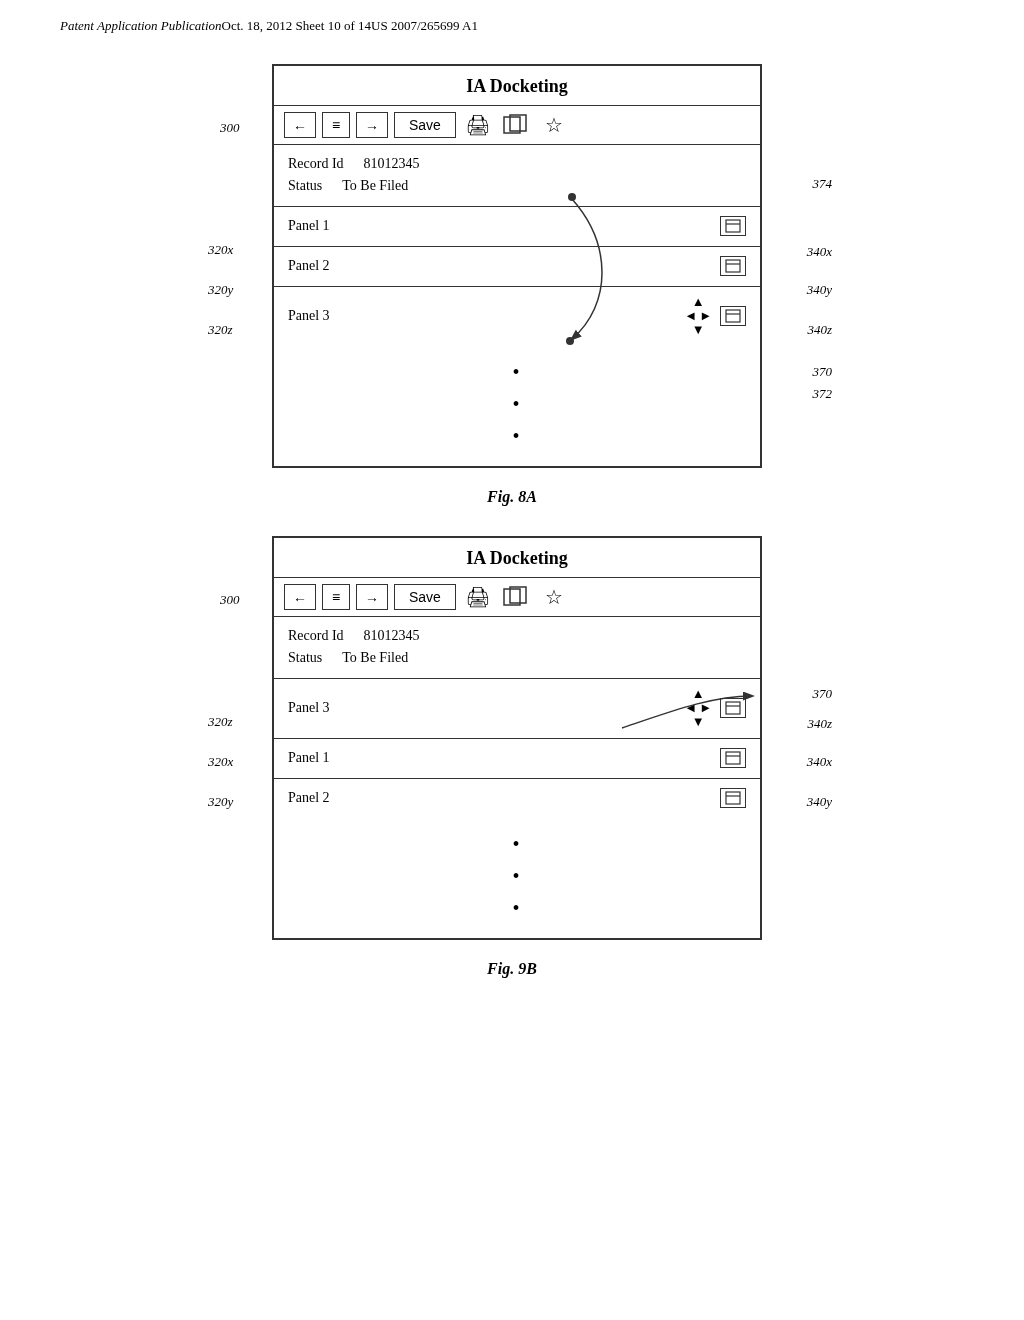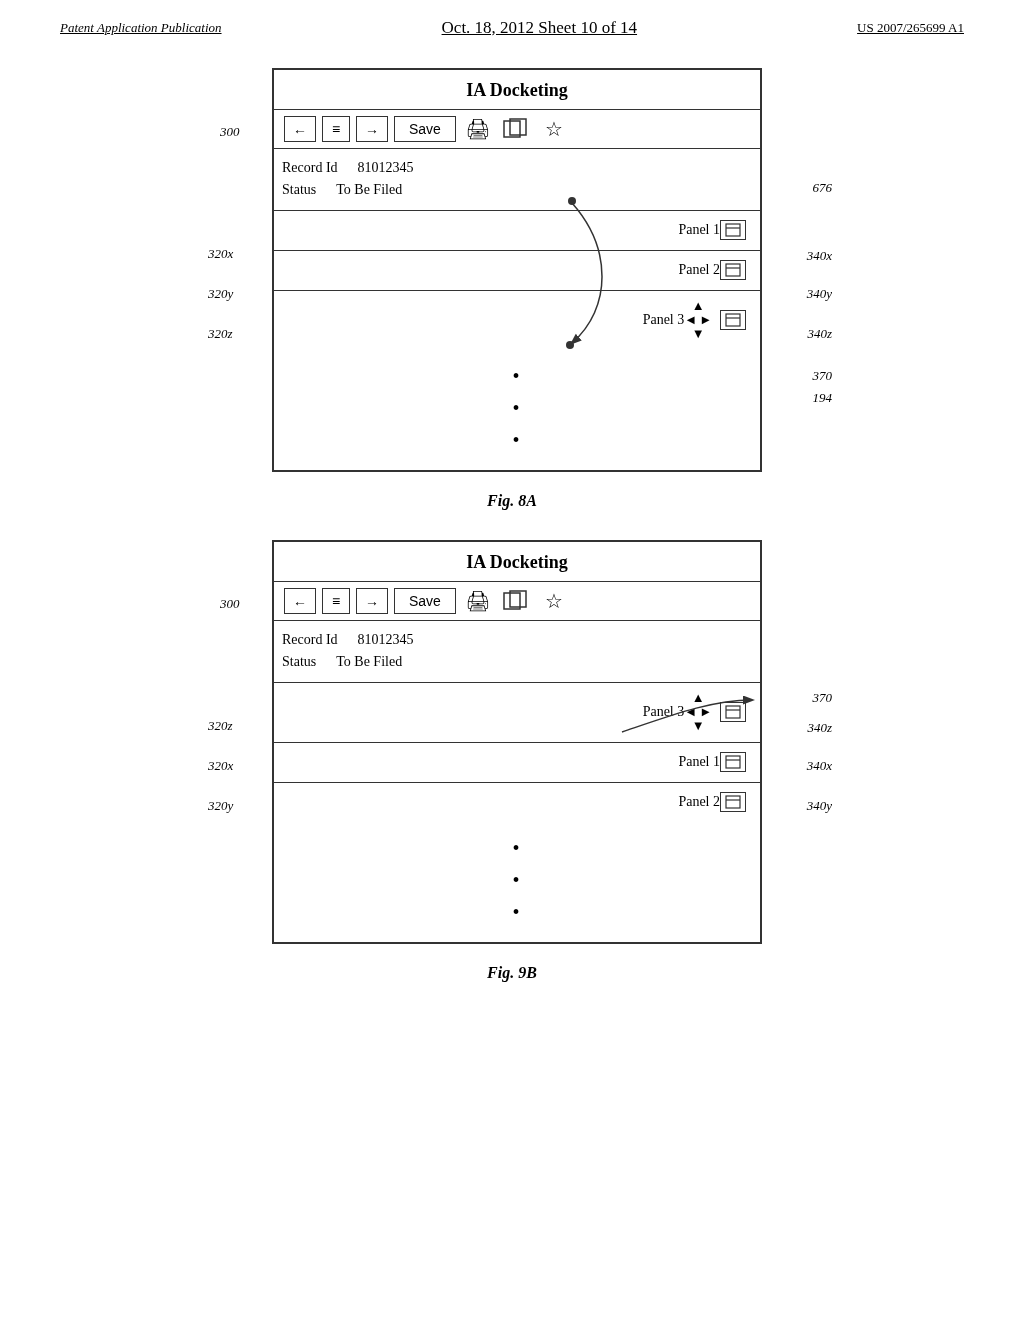--- a/index.html
+++ b/index.html
@@ -8,28 +8,26 @@
       height: 1320px;
       background: #fff;
       font-family: 'Times New Roman', Times, serif;
       position: relative;
       overflow: hidden;
     }
 
     
     .header {
       display: flex;
-      justify-content: space-between;
       align-items: center;
       padding: 18px 60px 10px 60px;
       font-size: 13px;
-      text-decoration: underline;
     }
     .header-left { font-style: italic; }
-    .header-center { font-size: 17px; }
+    .header-center { font-size: 13px; }
     .header-right { font-size: 13px; }
 
     
     .main {
       padding: 20px 60px;
       display: flex;
       flex-direction: column;
       align-items: center;
       gap: 10px;
     }
@@ -94,21 +92,21 @@
     .toolbar-icon {
       width: 32px;
       height: 26px;
       display: inline-flex;
       align-items: center;
       justify-content: center;
       font-size: 18px;
     }
 
     .info-section {
-      padding: 8px 8px;
+      padding: 8px 14px;
       font-size: 14px;
       line-height: 1.6;
     }
 
     .info-row {
       display: flex;
       gap: 20px;
     }
 
     .info-label { font-size: 14px; }
@@ -117,21 +115,21 @@
     .panel-row {
       display: flex;
       align-items: center;
       border-top: 1px solid #333;
       padding: 8px 14px;
       font-size: 14px;
       position: relative;
       min-height: 40px;
     }
 
-    .panel-label { flex: 1; font-size: 14px; text-align: right; }
+    .panel-label { flex: 1; font-size: 14px; }
 
     .panel-expand-btn {
       width: 26px;
       height: 20px;
       border: 1px solid #333;
       display: flex;
       align-items: center;
       justify-content: center;
       font-size: 10px;
       cursor: pointer;
@@ -255,26 +253,26 @@
           </div>
           <div class="dots-section">•<br>•<br>•</div>
         </div>
       </div>
 
       <span class="side-label" style="left:28px; top:56px;">300</span>
       <span class="side-label" style="left:16px; top:178px;">320x</span>
       <span class="side-label" style="left:16px; top:218px;">320y</span>
       <span class="side-label" style="left:16px; top:258px;">320z</span>
 
-      <span class="side-label" style="right:0px; top:112px;">676</span>
+      <span class="side-label" style="right:0px; top:112px;">374</span>
       <span class="side-label" style="right:0px; top:180px;">340x</span>
       <span class="side-label" style="right:0px; top:218px;">340y</span>
       <span class="side-label" style="right:0px; top:258px;">340z</span>
       <span class="side-label" style="right:0px; top:300px;">370</span>
-      <span class="side-label" style="right:0px; top:322px;">194</span>
+      <span class="side-label" style="right:0px; top:322px;">372</span>
 
       <svg class="diagram-svg" style="position:absolute;top:0;left:0;width:640px;height:420px;">
 
         <path d="M 380 135 C 420 180, 420 240, 380 275" fill="none" stroke="#333" stroke-width="1.5" marker-end="url(#arrowhead8a)"></path>
         <defs>
           <marker id="arrowhead8a" markerWidth="8" markerHeight="8" refX="6" refY="3" orient="auto">
             <path d="M0,0 L0,6 L8,3 z" fill="#333"></path>
           </marker>
         </defs>
 

